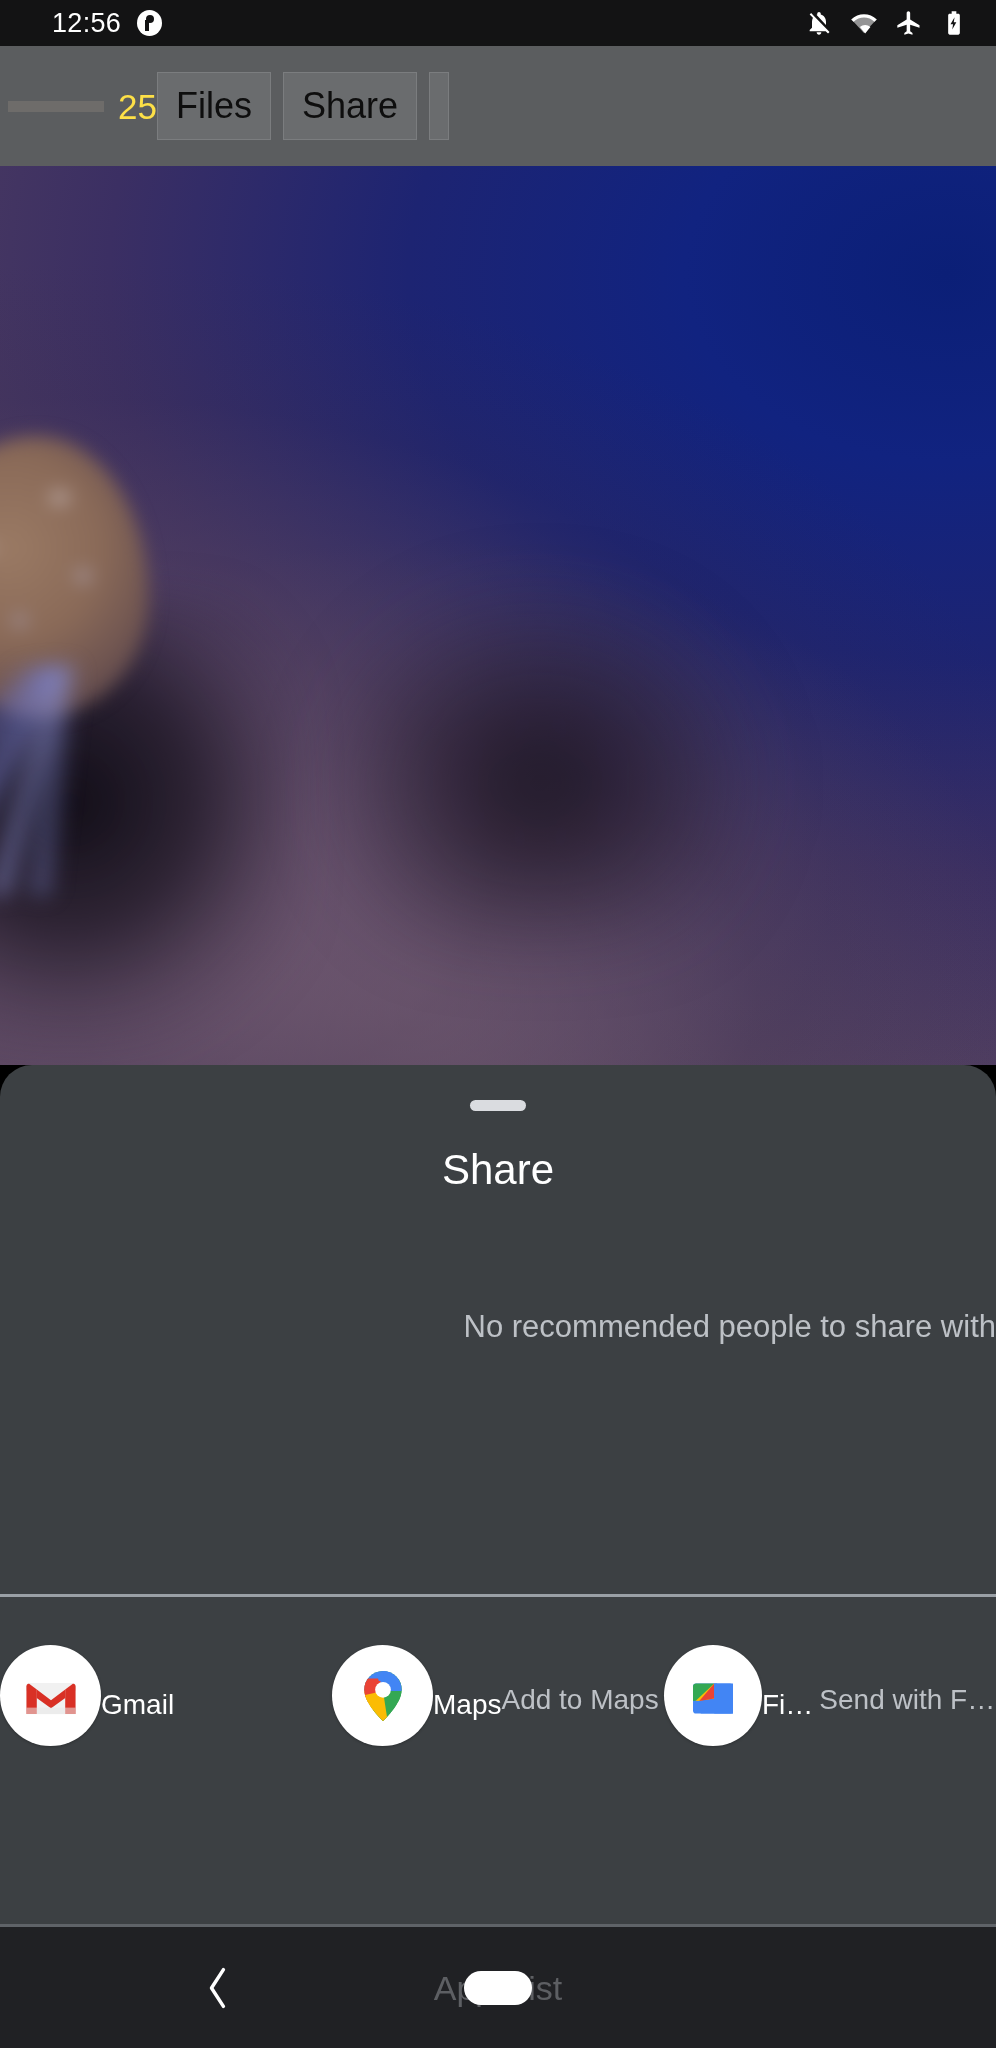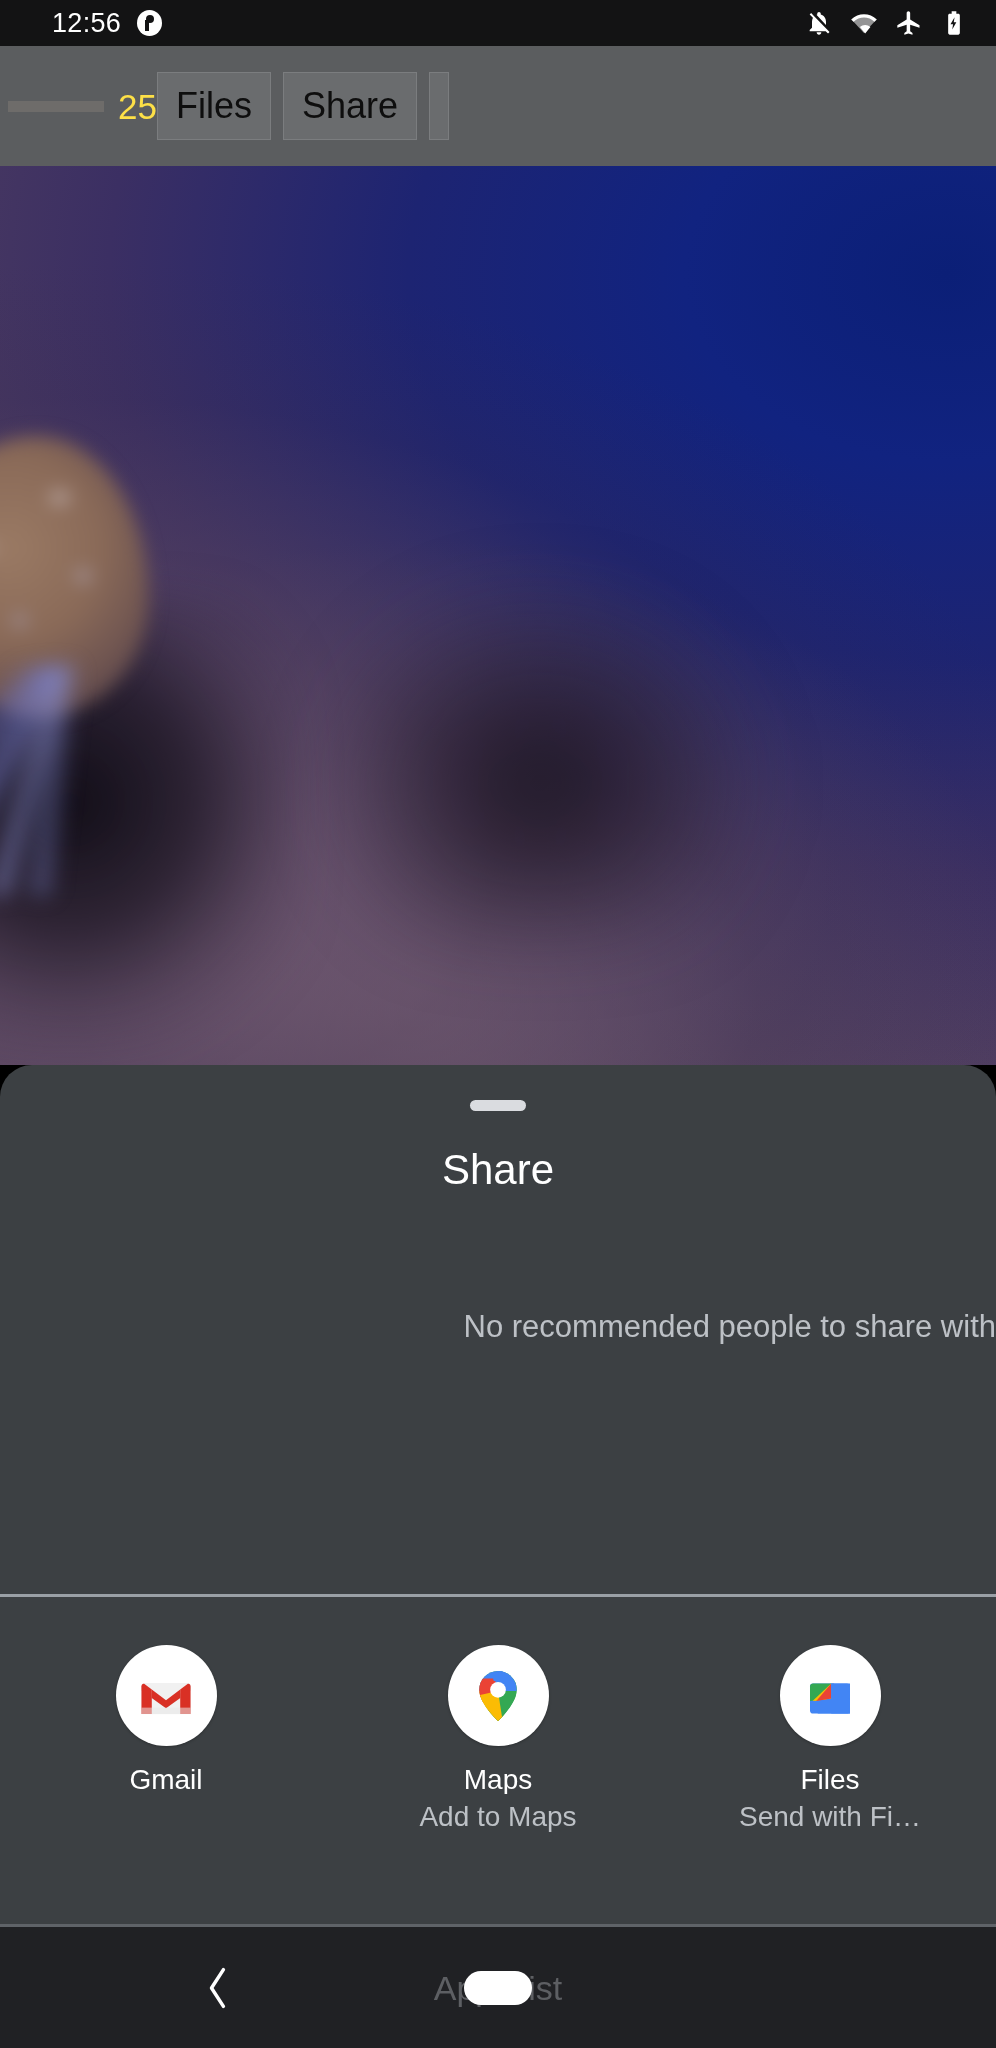--- a/index.html
+++ b/index.html
@@ -143,21 +143,21 @@
   #divider-top {
     position:absolute; left:0; top:529px; width:996px; height:3px;
     background:#9aa0a6;
   }
   #app-row {
     position:absolute; left:0; top:546px; width:996px;
     display:flex;
   }
   .app-cell {
     flex:1 1 0; min-width:0;
-    display:flex; flex-direction:column; align-items:center;
+    display:flex; flex-direction:row; align-items:center;
     padding-top:34px;
   }
   .app-icon-wrap {
     width:101px; height:101px; border-radius:50%;
     background:#ffffff;
     display:flex; align-items:center; justify-content:center;
     position:relative;
     box-shadow:0 1px 3px rgba(0,0,0,0.25);
   }
   .app-label {

